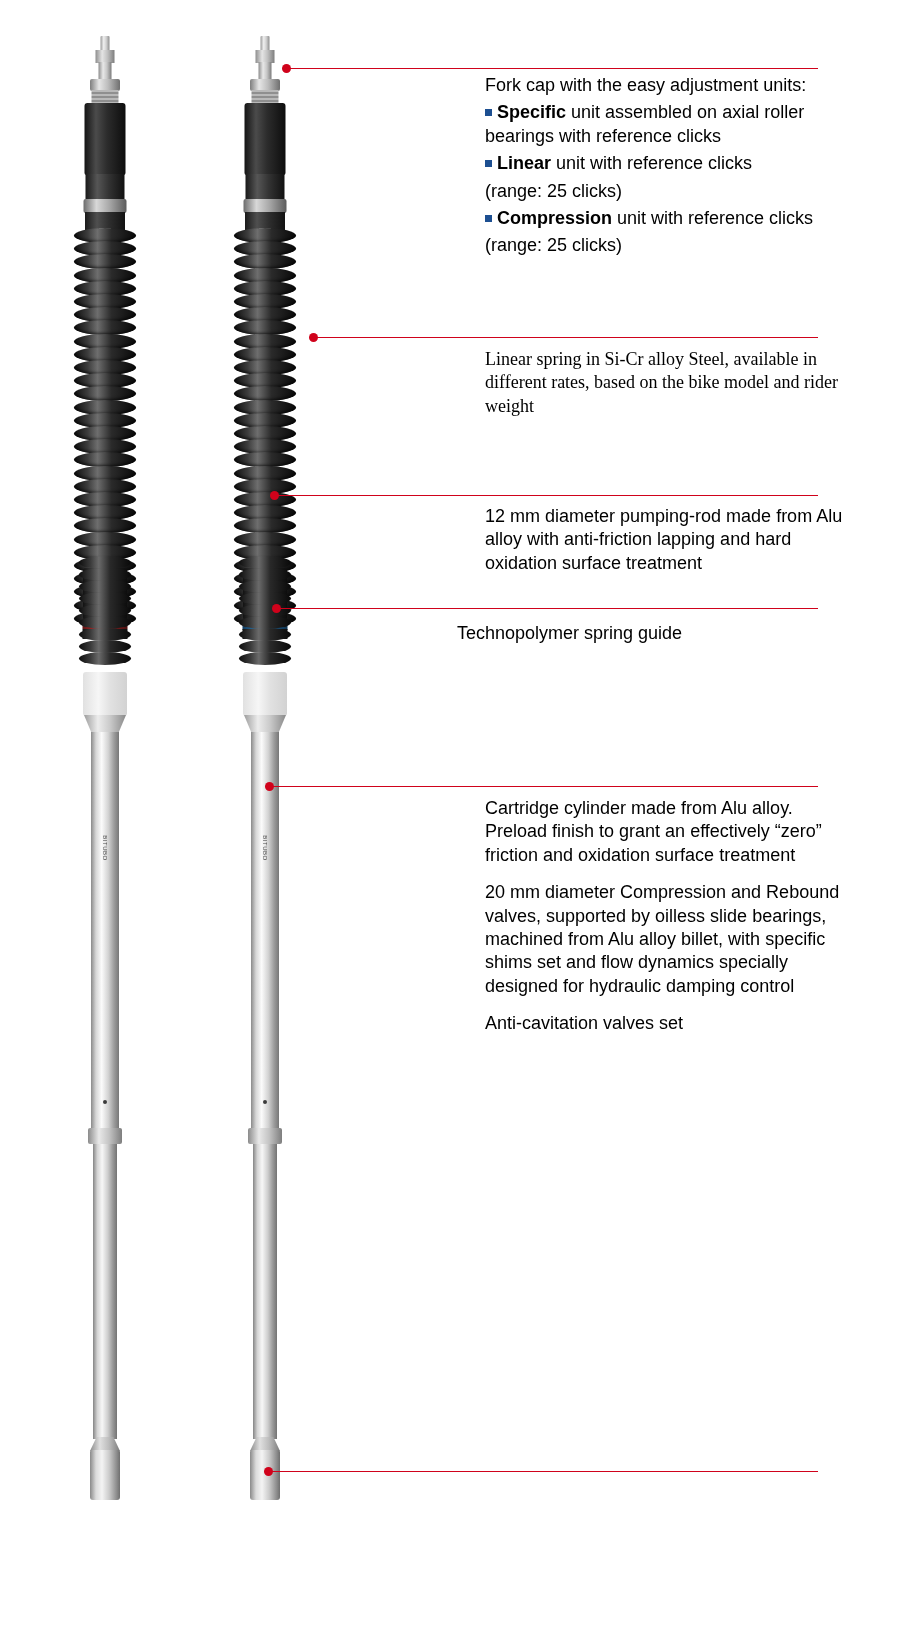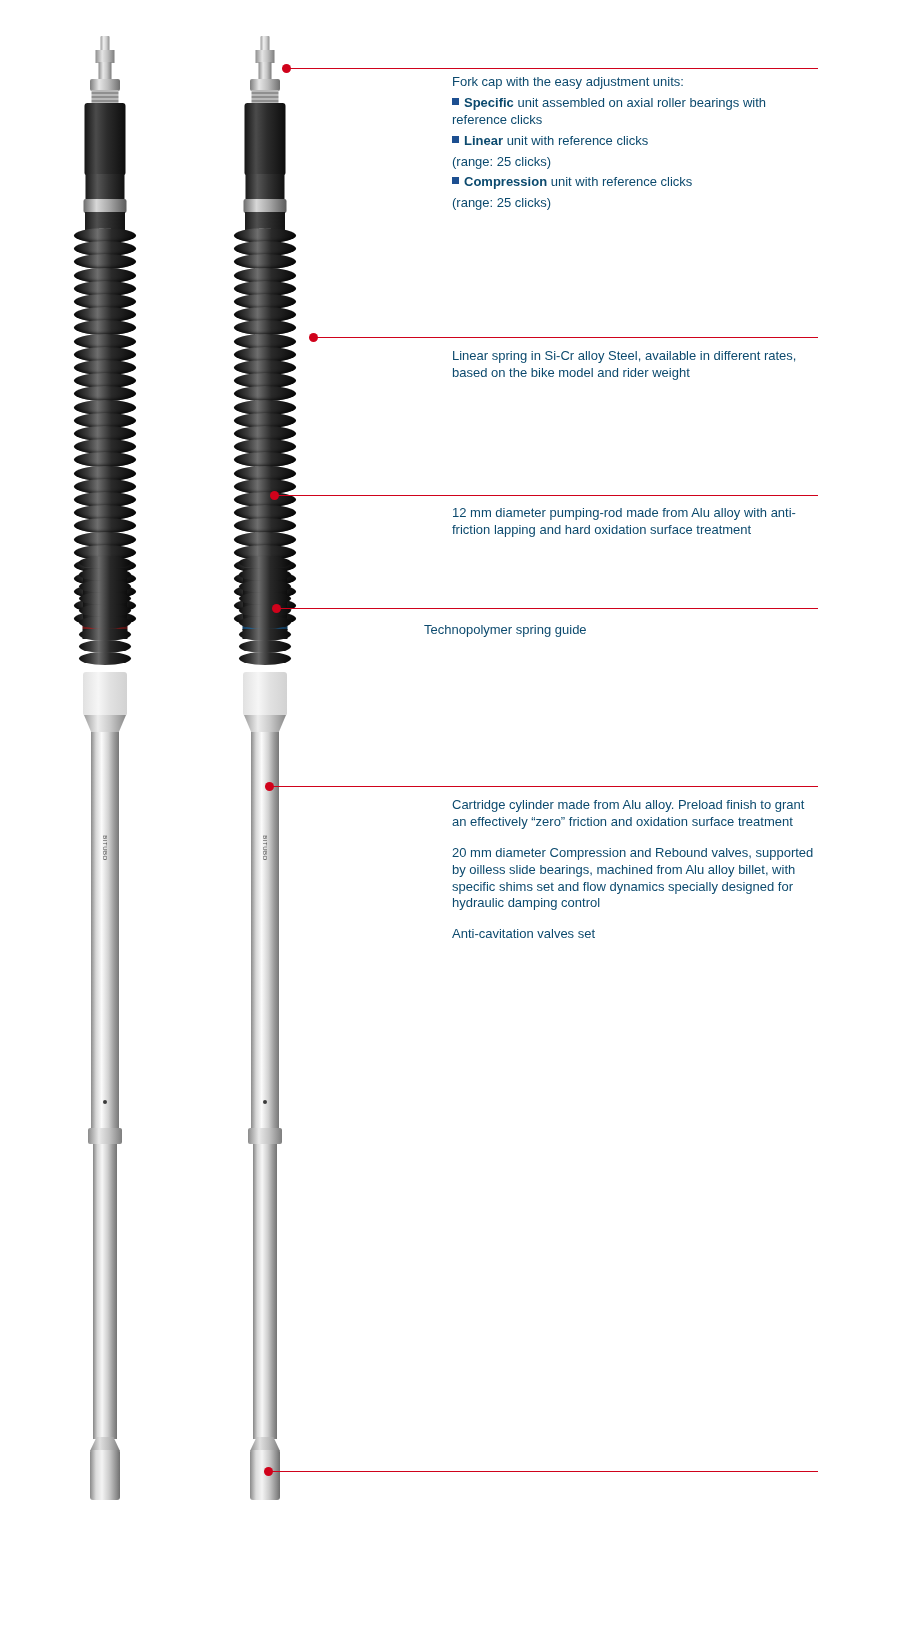--- a/index.html
+++ b/index.html
@@ -176,24 +176,25 @@
     border-top: 1.4px solid #d0021b;
   }
   .dot {
     position: absolute;
     width: 9px; height: 9px;
     background: #d0021b;
     border-radius: 50%;
   }
   .note {
     position: absolute;
-    font-size: 13px;
+    font-size: 18px;
     line-height: 1.30;
-    color: #0c4a6e;
+    color: #000000;
     width: 370px;
+    margin-left: 33px;
   }
   .note p { margin: 0 0 4px 0; }
   .note p.gap { margin-top: 14px; }
   .sq {
     display: inline-block;
     width: 7px; height: 7px;
     background: #1d4f91;
     margin-right: 5px;
     vertical-align: 2px;
   }
@@ -352,21 +353,21 @@
     </p>
     <p>(range: 25 clicks)</p>
     <p>
       <span class="sq"></span><span class="bold">Compression</span><span> unit with reference clicks</span>
     </p>
     <p>(range: 25 clicks)</p>
   </div>
 
   <div class="dot" style="left:309px; top:333px;"></div>
   <div class="leader" style="left:317px; top:337px; width:501px;"></div>
-  <div class="note" style="left:452px; top:348px;">
+  <div class="note" style="left:452px; top:348px;font-family:Liberation Serif, serif;">
     <p>Linear spring in Si-Cr alloy Steel, available in different rates, based on the bike model and rider weight</p>
   </div>
 
   <div class="dot" style="left:270px; top:491px;"></div>
   <div class="leader" style="left:278px; top:495px; width:540px;"></div>
   <div class="note" style="left:452px; top:505px;">
     <p>12 mm diameter pumping-rod made from Alu alloy with anti-friction lapping and hard oxidation surface treatment</p>
   </div>
 
   <div class="dot" style="left:272px; top:604px;"></div>

